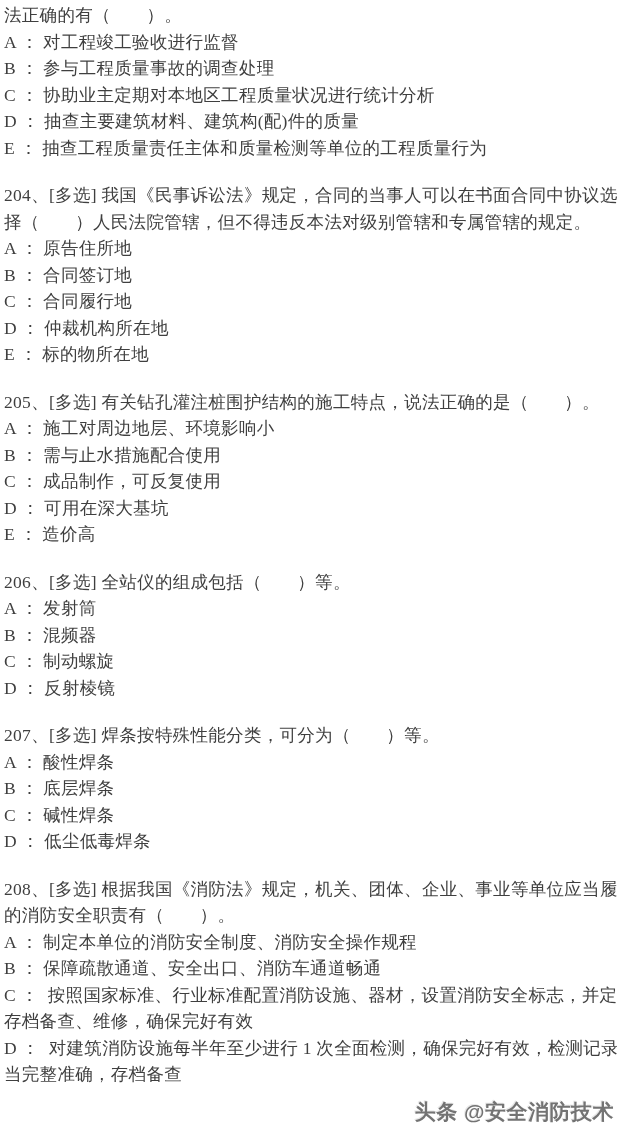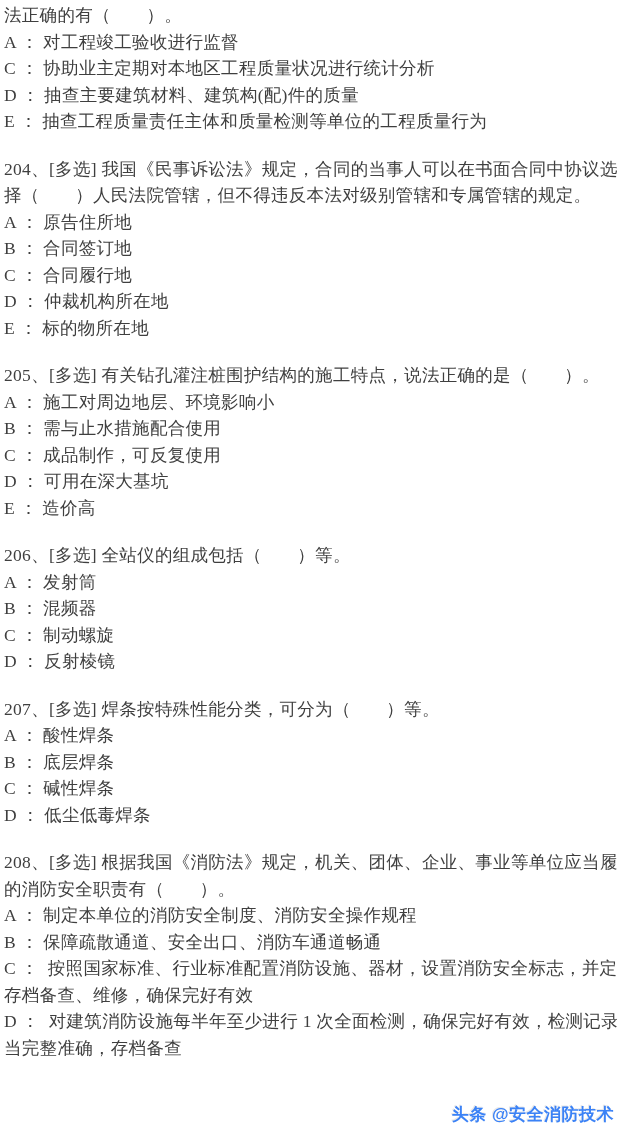--- a/index.html
+++ b/index.html
@@ -33,36 +33,37 @@
     height: 26.5px;
     line-height: 26.5px;
     white-space: pre;
     letter-spacing: 0.3px;
   }
   .watermark {
     position: absolute;
     right: 3px;
     bottom: 10px;
     font-family: "Liberation Sans", "DejaVu Sans", sans-serif;
-    font-size: 17px;
+    font-size: 21px;
     font-weight: bold;
-    color: #3b82f6;
+    color: #737373;
     text-shadow: 1px 1px 0 #ffffff, -1px -1px 0 #e8e8e8;
     letter-spacing: 0.5px;
     white-space: pre;
   }
 </style>
 </head>
 <body>
 
 <div class="doc">
 
   <div class="block">
     <div class="line">法正确的有（　　）。</div>
     <div class="line">A ： 对工程竣工验收进行监督</div>
+    <div class="line">B ： 参与工程质量事故的调查处理</div>
     <div class="line">C ： 协助业主定期对本地区工程质量状况进行统计分析</div>
     <div class="line">D ： 抽查主要建筑材料、建筑构(配)件的质量</div>
     <div class="line">E ： 抽查工程质量责任主体和质量检测等单位的工程质量行为</div>
   </div>
 
   <div class="block">
     <div class="line">204、[多选] 我国《民事诉讼法》规定，合同的当事人可以在书面合同中协议选</div>
     <div class="line">择（　　）人民法院管辖，但不得违反本法对级别管辖和专属管辖的规定。</div>
     <div class="line">A ： 原告住所地</div>
     <div class="line">B ： 合同签订地</div>

